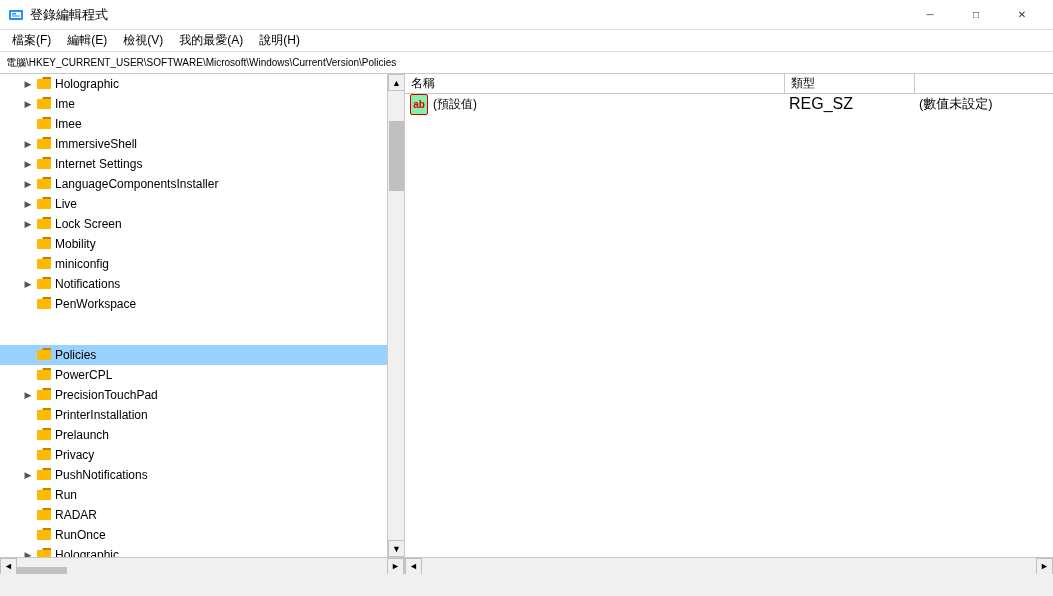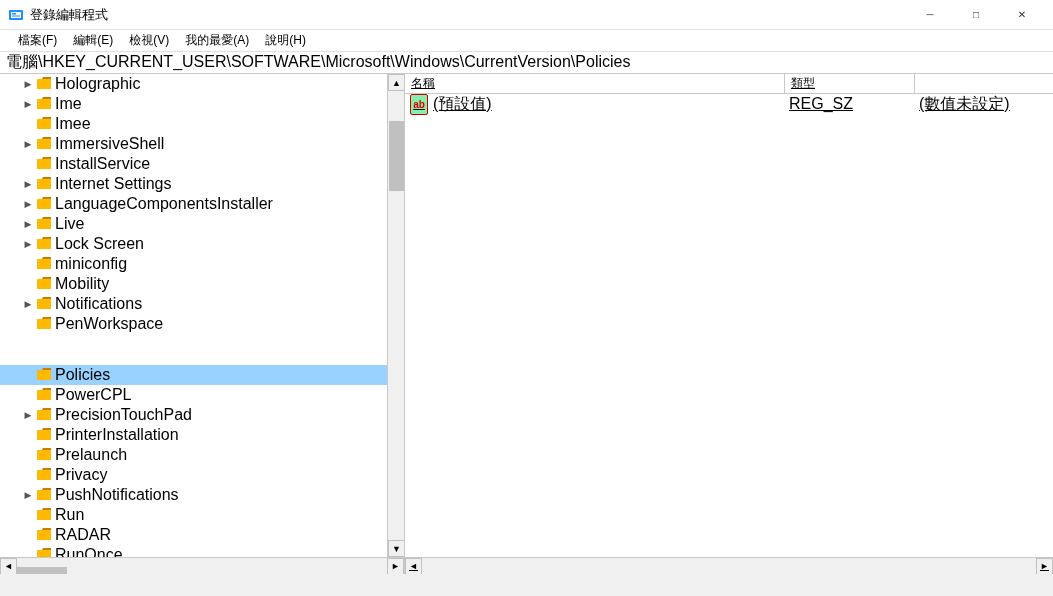--- a/index.html
+++ b/index.html
@@ -52,39 +52,39 @@
       border: none;
       background: transparent;
     }
 
     
     .menu-bar {
       background: #fff;
       height: 22px;
       display: flex;
       align-items: center;
-      padding: 0 10px;
+      padding: 0 4px;
       border-bottom: 1px solid #e0e0e0;
     }
     .menu-item {
       padding: 2px 8px;
       cursor: pointer;
       font-size: 12px;
       color: #000;
     }
 
     
     .address-bar {
       background: #fff;
       height: 22px;
       display: flex;
       align-items: center;
       padding: 0 6px;
       border-bottom: 1px solid #c8c8c8;
-      font-size: 16px;
+      font-size: 10px;
       color: #000;
     }
 
     
     .main-area {
       display: flex;
       height: calc(596px - 30px - 22px - 22px - 22px);
       background: #fff;
     }
 
@@ -130,33 +130,32 @@
       margin-right: 3px;
       flex-shrink: 0;
       position: relative;
     }
     .folder-icon svg {
       width: 16px;
       height: 14px;
     }
 
     .tree-label {
-      font-size: 16px;
+      font-size: 12px;
     }
 
     
     .indent-1 { padding-left: 20px; }
 
     
     .right-panel {
       flex: 1;
       overflow: hidden;
       display: flex;
       flex-direction: column;
-      text-decoration: underline;
     }
     .right-header {
       display: flex;
       height: 20px;
       background: #fff;
       border-bottom: 1px solid #c8c8c8;
     }
     .col-header {
       display: flex;
       align-items: center;
@@ -178,23 +177,23 @@
     }
     .reg-icon {
       width: 20px;
       height: 16px;
       margin-right: 4px;
       flex-shrink: 0;
       display: flex;
       align-items: center;
       justify-content: center;
     }
-    .reg-name { width: 356px; font-size: 16px; }
+    .reg-name { width: 356px; font-size: 12px; }
     .reg-type { width: 130px; font-size: 16px; }
-    .reg-data { flex: 1; font-size: 16px; }
+    .reg-data { flex: 1; font-size: 13px; }
 
     
     .scrollbar-h {
       height: 17px;
       background: #f0f0f0;
       border-top: 1px solid #c8c8c8;
       display: flex;
       align-items: center;
       position: relative;
     }
@@ -282,28 +281,20 @@
 
       <div class="tree-item indent-1">
         <span class="tree-expander">▶</span>
         <span class="folder-icon"><svg viewBox="0 0 16 14">
               <path class="folder-dark" d="M1,3 L6,3 L7,1 L15,1 L15,3 Z"></path>
               <rect class="folder-gold" x="1" y="3" width="14" height="10" rx="0.5"></rect>
             </svg></span>
         <span class="tree-label">ImmersiveShell</span>
       </div>
 
-      <div class="tree-item indent-1">
-        <span class="tree-expander empty"></span>
-        <span class="folder-icon"><svg viewBox="0 0 16 14">
-              <path class="folder-dark" d="M1,3 L6,3 L7,1 L15,1 L15,3 Z"></path>
-              <rect class="folder-gold" x="1" y="3" width="14" height="10" rx="0.5"></rect>
-            </svg></span>
-        <span class="tree-label">InstallService</span>
-      </div>
 
       <div class="tree-item indent-1">
         <span class="tree-expander">▶</span>
         <span class="folder-icon"><svg viewBox="0 0 16 14">
               <path class="folder-dark" d="M1,3 L6,3 L7,1 L15,1 L15,3 Z"></path>
               <rect class="folder-gold" x="1" y="3" width="14" height="10" rx="0.5"></rect>
             </svg></span>
         <span class="tree-label">Internet Settings</span>
       </div>
 
@@ -333,30 +324,30 @@
             </svg></span>
         <span class="tree-label">Lock Screen</span>
       </div>
 
       <div class="tree-item indent-1">
         <span class="tree-expander empty"></span>
         <span class="folder-icon"><svg viewBox="0 0 16 14">
               <path class="folder-dark" d="M1,3 L6,3 L7,1 L15,1 L15,3 Z"></path>
               <rect class="folder-gold" x="1" y="3" width="14" height="10" rx="0.5"></rect>
             </svg></span>
+        <span class="tree-label">Mobility</span>
+      </div>
+
+      <div class="tree-item indent-1">
+        <span class="tree-expander empty"></span>
+        <span class="folder-icon"><svg viewBox="0 0 16 14">
+              <path class="folder-dark" d="M1,3 L6,3 L7,1 L15,1 L15,3 Z"></path>
+              <rect class="folder-gold" x="1" y="3" width="14" height="10" rx="0.5"></rect>
+            </svg></span>
         <span class="tree-label">miniconfig</span>
-      </div>
-
-      <div class="tree-item indent-1">
-        <span class="tree-expander empty"></span>
-        <span class="folder-icon"><svg viewBox="0 0 16 14">
-              <path class="folder-dark" d="M1,3 L6,3 L7,1 L15,1 L15,3 Z"></path>
-              <rect class="folder-gold" x="1" y="3" width="14" height="10" rx="0.5"></rect>
-            </svg></span>
-        <span class="tree-label">Mobility</span>
       </div>
 
       <div class="tree-item indent-1">
         <span class="tree-expander">▶</span>
         <span class="folder-icon"><svg viewBox="0 0 16 14">
               <path class="folder-dark" d="M1,3 L6,3 L7,1 L15,1 L15,3 Z"></path>
               <rect class="folder-gold" x="1" y="3" width="14" height="10" rx="0.5"></rect>
             </svg></span>
         <span class="tree-label">Notifications</span>
       </div>

